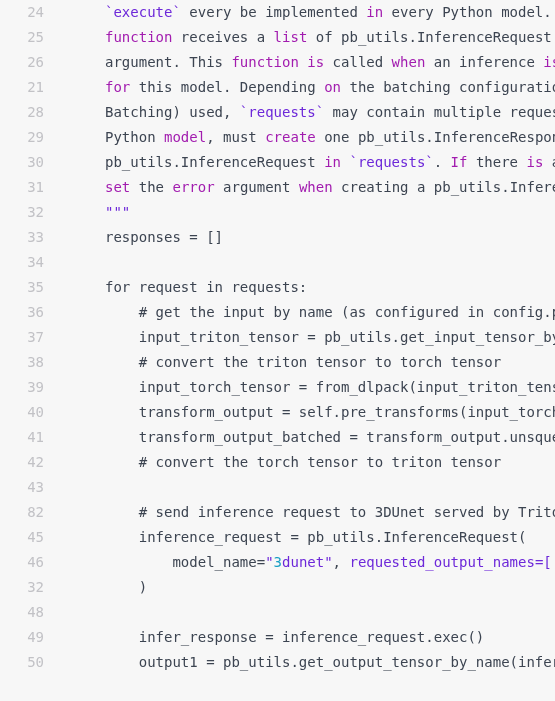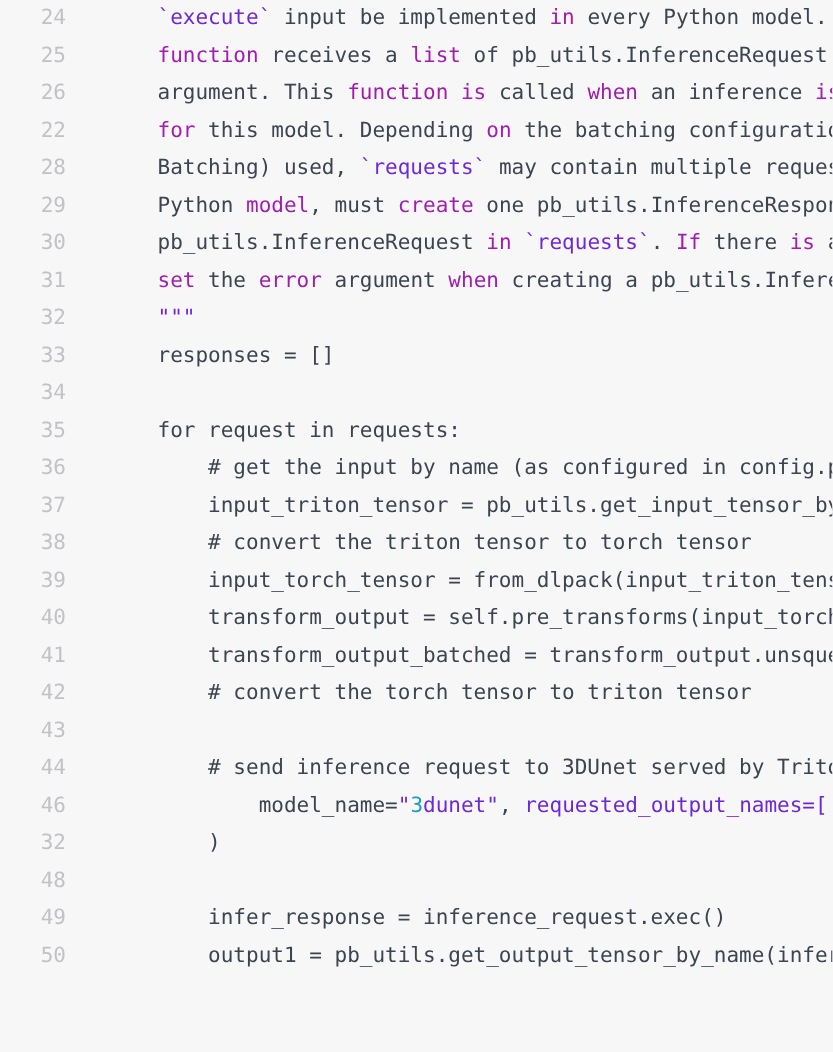--- a/index.html
+++ b/index.html
@@ -65,40 +65,41 @@
   .tok-kw      { color: #a21caf; }
   .tok-str     { color: #6d28d9; }
   .tok-num     { color: #1a9fc4; }
   .tok-comment { color: #3c4451; }
 </style>
 </head>
 <body>
 
 <div id="editor">
   <div class="code-area" id="code-area">
-      <div class="line"><span class="gutter-num">24</span><span class="line-content"><span class="tok-str">`execute`</span><span class="tok-plain"> input be implemented </span><span class="tok-kw">in</span><span class="tok-plain"> every Python model. T</span></span></div>
+      <div class="line"><span class="gutter-num">24</span><span class="line-content"><span class="tok-str">`execute`</span><span class="tok-plain"> every be implemented </span><span class="tok-kw">in</span><span class="tok-plain"> every Python model. T</span></span></div>
       <div class="line"><span class="gutter-num">25</span><span class="line-content"><span class="tok-kw">function</span><span class="tok-plain"> receives a </span><span class="tok-kw">list</span><span class="tok-plain"> of pb_utils.InferenceRequest</span></span></div>
       <div class="line"><span class="gutter-num">26</span><span class="line-content"><span class="tok-plain">argument. This </span><span class="tok-kw">function</span><span class="tok-plain"> </span><span class="tok-kw">is</span><span class="tok-plain"> called </span><span class="tok-kw">when</span><span class="tok-plain"> an inference </span><span class="tok-kw">is</span></span></div>
-      <div class="line"><span class="gutter-num">22</span><span class="line-content"><span class="tok-kw">for</span><span class="tok-plain"> this model. Depending </span><span class="tok-kw">on</span><span class="tok-plain"> the batching configuratio</span></span></div>
+      <div class="line"><span class="gutter-num">21</span><span class="line-content"><span class="tok-kw">for</span><span class="tok-plain"> this model. Depending </span><span class="tok-kw">on</span><span class="tok-plain"> the batching configuratio</span></span></div>
       <div class="line"><span class="gutter-num">28</span><span class="line-content"><span class="tok-plain">Batching) used, </span><span class="tok-str">`requests`</span><span class="tok-plain"> may contain multiple reques</span></span></div>
       <div class="line"><span class="gutter-num">29</span><span class="line-content"><span class="tok-plain">Python </span><span class="tok-kw">model</span><span class="tok-plain">, must </span><span class="tok-kw">create</span><span class="tok-plain"> one pb_utils.InferenceRespon</span></span></div>
       <div class="line"><span class="gutter-num">30</span><span class="line-content"><span class="tok-plain">pb_utils.InferenceRequest </span><span class="tok-kw">in</span><span class="tok-plain"> </span><span class="tok-str">`requests`</span><span class="tok-plain">. </span><span class="tok-kw">If</span><span class="tok-plain"> there </span><span class="tok-kw">is</span><span class="tok-plain"> a</span></span></div>
       <div class="line"><span class="gutter-num">31</span><span class="line-content"><span class="tok-kw">set</span><span class="tok-plain"> the </span><span class="tok-kw">error</span><span class="tok-plain"> argument </span><span class="tok-kw">when</span><span class="tok-plain"> creating a pb_utils.Infere</span></span></div>
       <div class="line"><span class="gutter-num">32</span><span class="line-content"><span class="tok-str">"""</span></span></div>
       <div class="line"><span class="gutter-num">33</span><span class="line-content"><span class="tok-plain">responses = []</span></span></div>
       <div class="line"><span class="gutter-num">34</span><span class="line-content"></span></div>
       <div class="line"><span class="gutter-num">35</span><span class="line-content"><span class="tok-plain">for request in requests:</span></span></div>
       <div class="line"><span class="gutter-num">36</span><span class="line-content"><span class="tok-comment">    # get the input by name (as configured in config.p</span></span></div>
       <div class="line"><span class="gutter-num">37</span><span class="line-content"><span class="tok-plain">    input_triton_tensor = pb_utils.get_input_tensor_by</span></span></div>
       <div class="line"><span class="gutter-num">38</span><span class="line-content"><span class="tok-comment">    # convert the triton tensor to torch tensor</span></span></div>
       <div class="line"><span class="gutter-num">39</span><span class="line-content"><span class="tok-plain">    input_torch_tensor = from_dlpack(input_triton_tens</span></span></div>
       <div class="line"><span class="gutter-num">40</span><span class="line-content"><span class="tok-plain">    transform_output = self.pre_transforms(input_torch</span></span></div>
       <div class="line"><span class="gutter-num">41</span><span class="line-content"><span class="tok-plain">    transform_output_batched = transform_output.unsque</span></span></div>
       <div class="line"><span class="gutter-num">42</span><span class="line-content"><span class="tok-comment">    # convert the torch tensor to triton tensor</span></span></div>
       <div class="line"><span class="gutter-num">43</span></div>
-      <div class="line"><span class="gutter-num">44</span><span class="line-content"><span class="tok-comment">    # send inference request to 3DUnet served by Trito</span></span></div>
+      <div class="line"><span class="gutter-num">82</span><span class="line-content"><span class="tok-comment">    # send inference request to 3DUnet served by Trito</span></span></div>
+      <div class="line"><span class="gutter-num">45</span><span class="line-content"><span class="tok-plain">    inference_request = pb_utils.InferenceRequest(</span></span></div>
       <div class="line"><span class="gutter-num">46</span><span class="line-content"><span class="tok-plain">        model_name=</span><span class="tok-str">"</span><span class="tok-num">3</span><span class="tok-str">dunet"</span><span class="tok-plain">, </span><span class="tok-str">requested_output_names=['</span></span></div>
       <div class="line"><span class="gutter-num">32</span><span class="line-content"><span class="tok-plain">    )</span></span></div>
       <div class="line"><span class="gutter-num">48</span><span class="line-content"></span></div>
       <div class="line"><span class="gutter-num">49</span><span class="line-content"><span class="tok-plain">    infer_response = inference_request.exec()</span></span></div>
       <div class="line"><span class="gutter-num">50</span><span class="line-content"><span class="tok-plain">    output1 = pb_utils.get_output_tensor_by_name(infer</span></span></div>
     </div>
 </div>
 
 </body></html>

